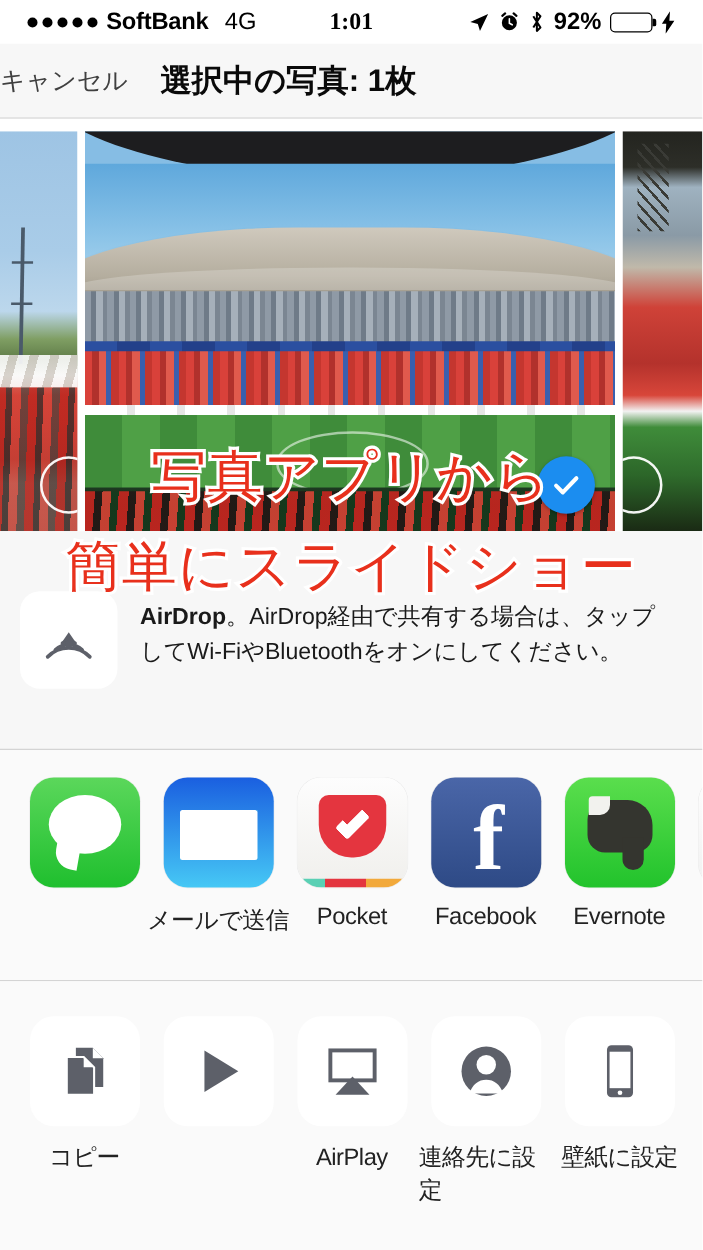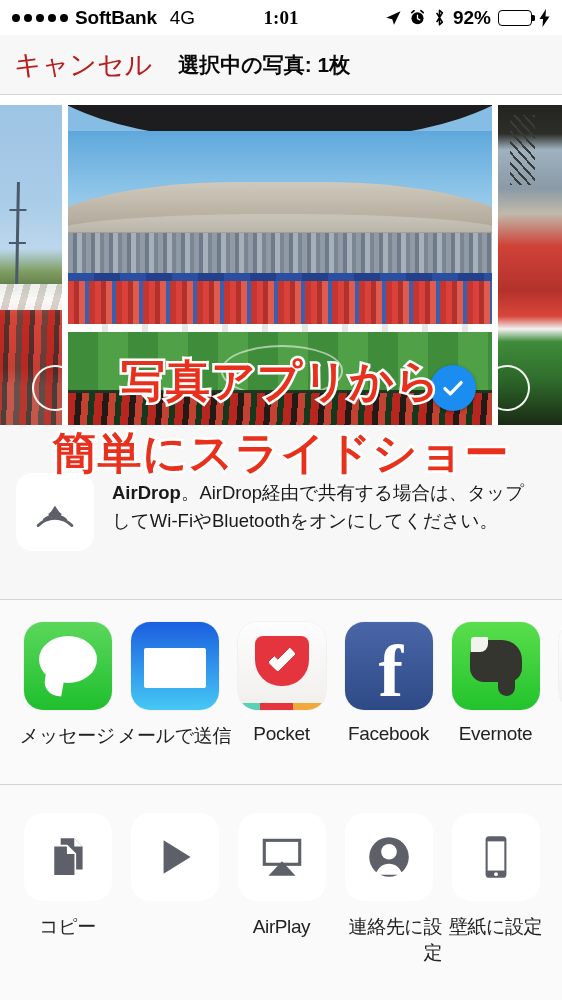--- a/index.html
+++ b/index.html
@@ -11,21 +11,21 @@
     position:relative;
   }
 
   
   .statusbar{
     height:35px; width:100%;
     display:flex; align-items:center;
     background:#ffffff;
     position:relative;
     font-size:19px; font-weight:bold; color:#000;
-    padding:0 12px;
+    padding:0 22px;
   }
   .sb-left{ display:flex; align-items:center; gap:7px; }
   .dots{ display:flex; gap:4px; align-items:center; }
   .dots i{ width:8px; height:8px; border-radius:50%; background:#000; display:block; }
   .carrier{ font-size:19px; font-weight:bold; letter-spacing:-0.2px; }
   .net{ font-size:19px; font-weight:normal; margin-left:6px; }
   .sb-center{
     position:absolute; left:0; right:0; top:0; bottom:0;
     display:flex; align-items:center; justify-content:center;
     pointer-events:none;
@@ -45,27 +45,26 @@
 
   
   .navbar{
     height:60px; width:100%;
     background:#f7f7f7;
     display:flex; align-items:center;
     border-bottom:1px solid #d2d2d2;
     position:relative;
   }
   .cancel{
-    margin-left:14px;
-    color:#b91c1c; font-size:27px; letter-spacing:0px;
+    color:#404040; font-size:20px; letter-spacing:0px;
     white-space:nowrap;
   }
   .navtitle{
     margin-left:26px;
-    font-size:21px; font-weight:bold; color:#0a0a0a;
+    font-size:25px; font-weight:bold; color:#0a0a0a;
     white-space:nowrap;
   }
 
   
   .photostrip{
     height:330px; width:100%;
     background:#ffffff;
     display:flex; align-items:flex-start;
     position:relative; overflow:hidden;
     padding-top:10px;
@@ -211,21 +210,21 @@
   .badge.emptyL{
     border:2.5px solid rgba(255,255,255,.95);
     background:rgba(0,0,0,.05);
     right:-16px; left:auto;
   }
 
   
   .caption{
     position:absolute; z-index:40; left:0; right:0;
     text-align:center;
-    font-weight:bold;
+    font-weight:normal;
     color:#e8301c;
     font-size:44px;
     letter-spacing:1px;
     -webkit-text-stroke:5px #ffffff;
     paint-order:stroke fill;
     white-space:nowrap;
   }
   .cap1{ top:352px; }
   .cap2{ top:424px; }
 
@@ -343,21 +342,21 @@
     width:107px; flex-shrink:0;
     display:flex; flex-direction:column; align-items:center;
   }
   .acticon{
     width:88px; height:88px; border-radius:19px; background:#ffffff;
     display:flex; align-items:center; justify-content:center;
     position:relative;
   }
   .acticon svg{ width:50px; height:50px; fill:#5d6069; }
   .actlabel{
-    margin-top:13px; font-size:19px; color:#222; text-align:right;
+    margin-top:13px; font-size:19px; color:#222; text-align:left;
     line-height:1.35; letter-spacing:-0.4px;
   }
 </style>
 </head>
 <body>
 
 <div class="statusbar">
   <div class="sb-left">
     <span class="dots">
       <i></i>
@@ -460,21 +459,20 @@
   </div>
 </div>
 
 <div class="approw">
 
   <div class="appcell">
     <div class="appicon ic-messages">
       <span class="bubble"></span>
         <span class="tail"></span>
     </div>
-    <span class="applabel">メッセージ</span>
   </div>
 
   <div class="appcell">
     <div class="appicon ic-mail">
       <span class="env"></span>
         <span class="flap"></span>
     </div>
     <span class="applabel">メールで送信</span>
   </div>
 

